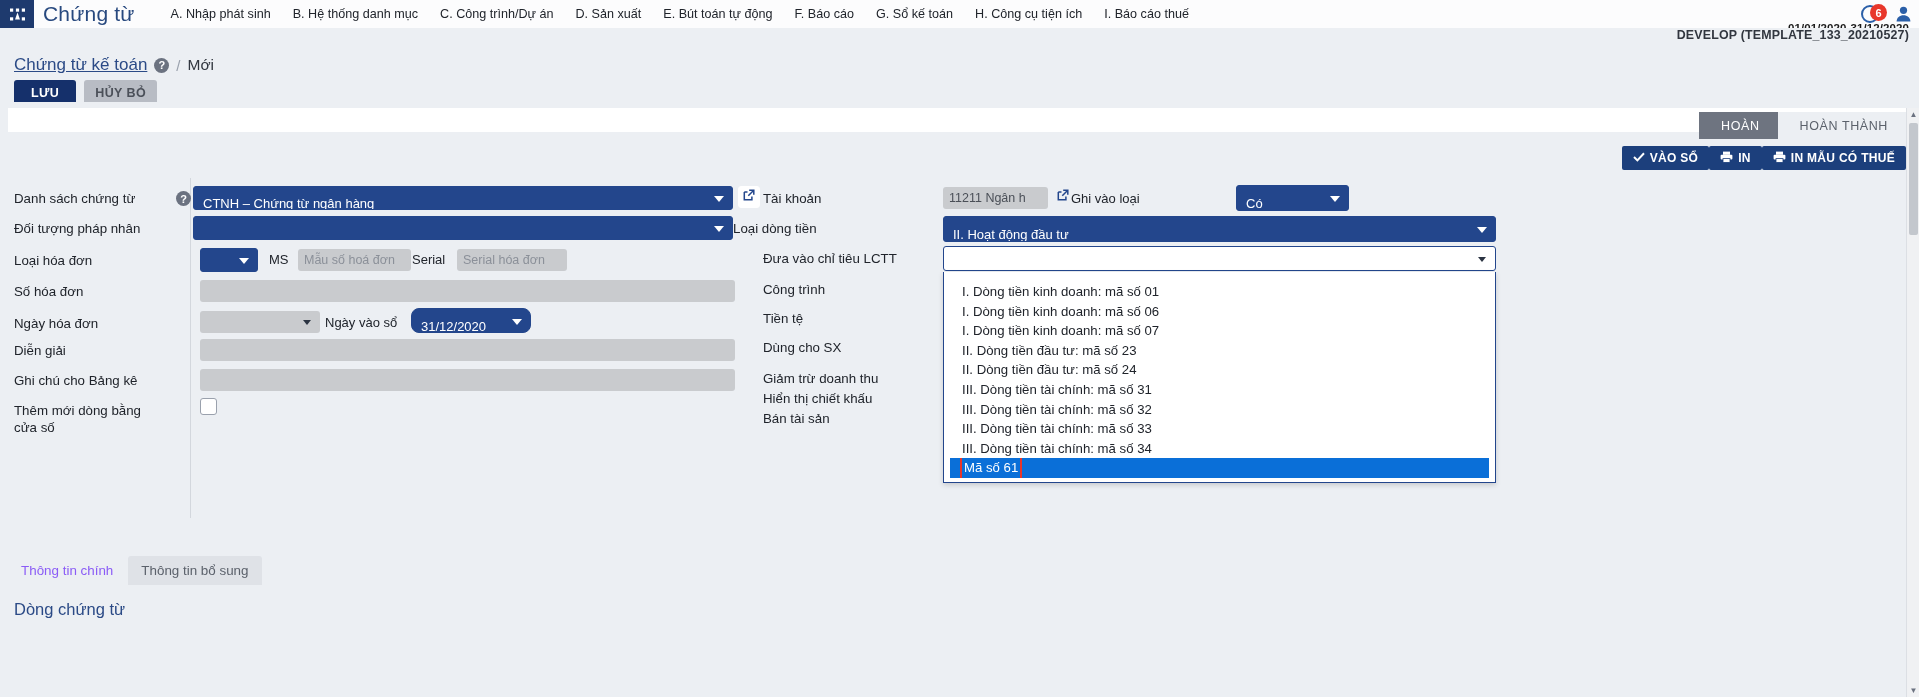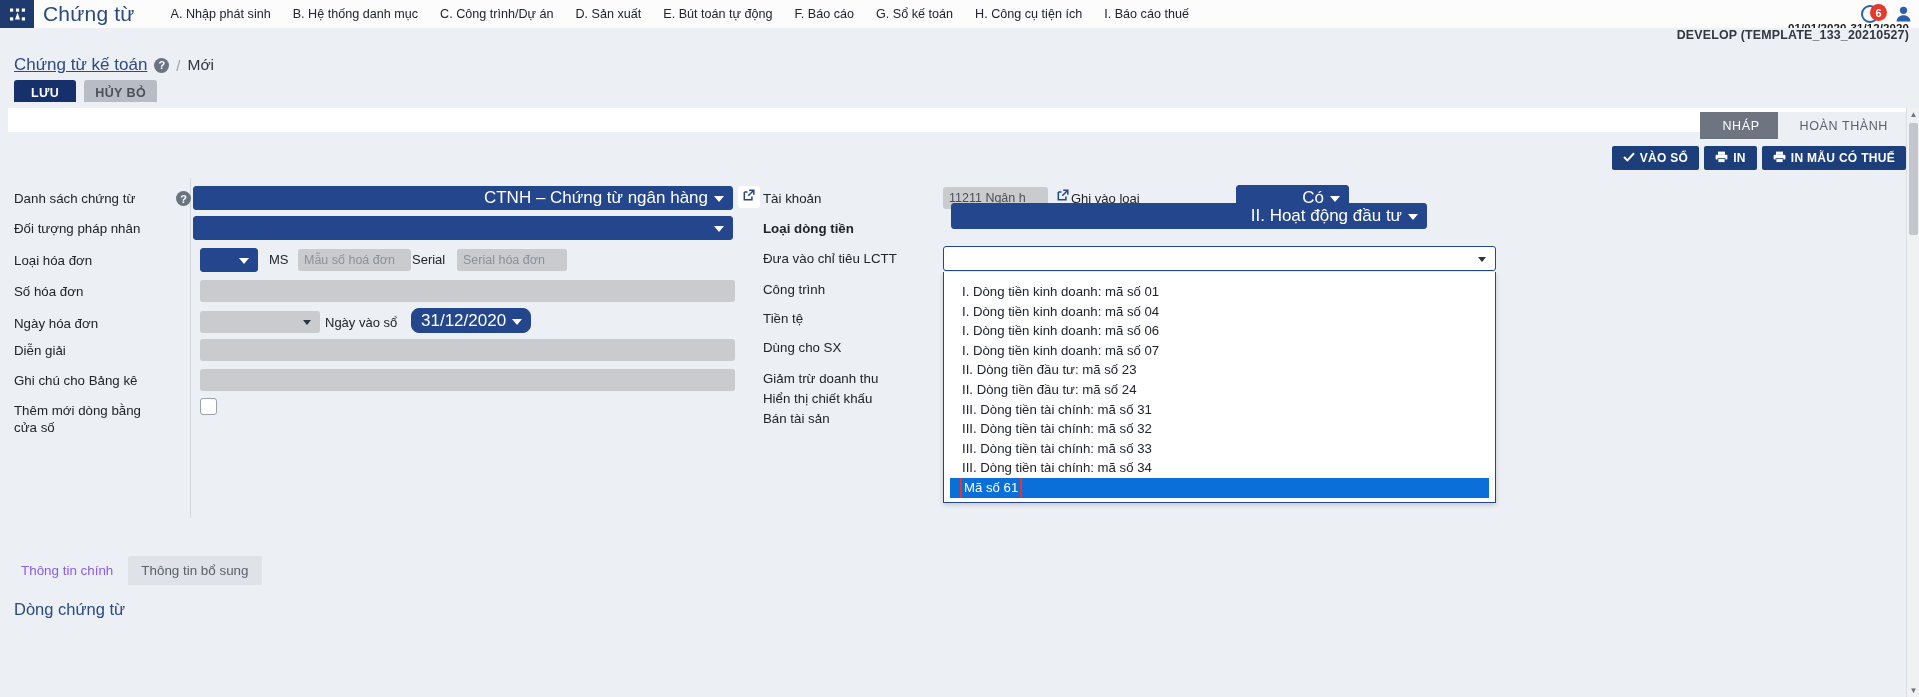--- a/index.html
+++ b/index.html
@@ -139,21 +139,21 @@
   .pill.active::after {
     content: ""; position: absolute; right: -13px; top: 0;
     border-left: 13px solid #6e7480;
     border-top: 13.5px solid transparent;
     border-bottom: 13.5px solid transparent;
   }
 
   
   .toolbar {
     position: absolute; right: 0; top: 38px;
-    display: flex; gap: 5px; align-items: center;
+    display: flex; align-items: center;
   }
   .tbtn {
     background: #1c3f7c; color: #fff; border: none;
     font-size: 12px; font-weight: 600; letter-spacing: .3px;
     height: 24px; padding: 0 11px; border-radius: 2px; cursor: pointer;
     display: flex; align-items: center; gap: 5px;
     white-space: nowrap;
   }
   .tbtn svg { flex: 0 0 auto; }
 
@@ -167,23 +167,23 @@
     background: #d3d7dd;
   }
 
   .lbl {
     position: absolute; font-size: 13.3px; color: #20242b;
     white-space: nowrap; line-height: 17px;
   }
 
   .inp-blue {
     position: absolute; background: #23468c; border: 1px solid #23468c;
-    border-radius: 3px; color: #fff; font-size: 17px;
-    padding: 0 24px 0 9px; height: 24px; line-height: 22px;
-    cursor: pointer; overflow: hidden; white-space: nowrap; text-align: right;
+    border-radius: 3px; color: #fff; font-size: 13px;
+    padding: 6px 24px 0 9px; height: 24px; line-height: 22px;
+    cursor: pointer; overflow: hidden; white-space: nowrap;
   }
   .caret-w {
     position: absolute; right: 8px; top: 50%; margin-top: -2px;
     width: 0; height: 0;
     border-left: 5px solid transparent; border-right: 5px solid transparent;
     border-top: 6px solid #fff;
   }
   .caret-d {
     position: absolute; right: 9px; top: 50%; margin-top: -2px;
     width: 0; height: 0;
@@ -341,21 +341,21 @@
 
 <div class="actionrow">
   <button class="btn-save">LƯU</button>
   <button class="btn-cancel">HỦY BỎ</button>
 </div>
 
 <div class="card">
   <div class="card-white"></div>
 
   <div class="statusrow">
-    <div class="pill active">NHÁP</div>
+    <div class="pill active">HOÀN</div>
     <div class="pill inactive">HOÀN THÀNH</div>
   </div>
 
   <div class="toolbar">
     <button class="tbtn">
       <span>
         <svg width="12" height="10" viewBox="0 0 12 10">
             <path d="M1 5l3.4 3.4L11 1.3" fill="none" stroke="#fff" stroke-width="2"></path>
           </svg>
       </span>
@@ -433,21 +433,21 @@
     <div class="inp-blue" style="left:403px; top:138px; width:120px; height:25px; line-height:23px;border-radius:8px;">
       <span>31/12/2020</span>
       <span class="caret-w"></span>
     </div>
 
     <div class="inp-gray" style="left:192px; top:169px; width:535px;"></div>
     <div class="inp-gray" style="left:192px; top:199px; width:535px;"></div>
     <div class="chk" style="left:192px; top:228px;"></div>
 
     <div class="lbl" style="left:755px; top:20px;">Tài khoản</div>
-    <div class="lbl" style="left:755px; top:50px;font-weight:bold;">Loại dòng tiền</div>
+    <div class="lbl" style="left:725px; top:50px;">Loại dòng tiền</div>
     <div class="lbl" style="left:755px; top:80px;">Đưa vào chỉ tiêu LCTT</div>
     <div class="lbl" style="left:755px; top:111px;">Công trình</div>
     <div class="lbl" style="left:755px; top:140px;">Tiền tệ</div>
     <div class="lbl" style="left:755px; top:169px;">Dùng cho SX</div>
     <div class="lbl" style="left:755px; top:200px;">Giảm trừ doanh thu</div>
     <div class="lbl" style="left:755px; top:220px;">Hiển thị chiết khấu</div>
     <div class="lbl" style="left:755px; top:240px;">Bán tài sản</div>
 
     <div class="inp-disabled" style="left:935px; top:17px; width:105px;">
       <span>11211 Ngân h</span>
@@ -460,33 +460,32 @@
           <path d="M11.5 2.5 L6.3 7.7" stroke="#23468c" stroke-width="1.5"></path>
         </svg>
       </span>
     </div>
     <div class="small-lbl" style="left:1063px; top:21px;">Ghi vào loại</div>
     <div class="inp-blue" style="left:1228px; top:15px; width:113px; height:26px; line-height:24px;">
       <span>Có</span>
       <span class="caret-w"></span>
     </div>
 
-    <div class="inp-blue" style="left:935px; top:33px; width:476px; height:26px; line-height:24px;margin-left:8px;">
+    <div class="inp-blue" style="left:935px; top:46px; width:553px; height:26px; line-height:24px;">
       <span>II. Hoạt động đầu tư</span>
       <span class="caret-w"></span>
     </div>
 
     <div class="inp-white" style="left:935px; top:76px; width:553px;">
       <span></span>
       <span class="caret-d"></span>
     </div>
 
     <div class="dd-panel" style="left:935px; top:102px; width:553px; padding:10px 6px 4px;">
       <div class="dd-opt">I. Dòng tiền kinh doanh: mã số 01</div>
-      <div class="dd-opt">I. Dòng tiền kinh doanh: mã số 04</div>
       <div class="dd-opt">I. Dòng tiền kinh doanh: mã số 06</div>
       <div class="dd-opt">I. Dòng tiền kinh doanh: mã số 07</div>
       <div class="dd-opt">II. Dòng tiền đầu tư: mã số 23</div>
       <div class="dd-opt">II. Dòng tiền đầu tư: mã số 24</div>
       <div class="dd-opt">III. Dòng tiền tài chính: mã số 31</div>
       <div class="dd-opt">III. Dòng tiền tài chính: mã số 32</div>
       <div class="dd-opt">III. Dòng tiền tài chính: mã số 33</div>
       <div class="dd-opt">III. Dòng tiền tài chính: mã số 34</div>
       <div class="dd-opt sel"><span class="hl">Mã số 61</span></div>
     </div>

